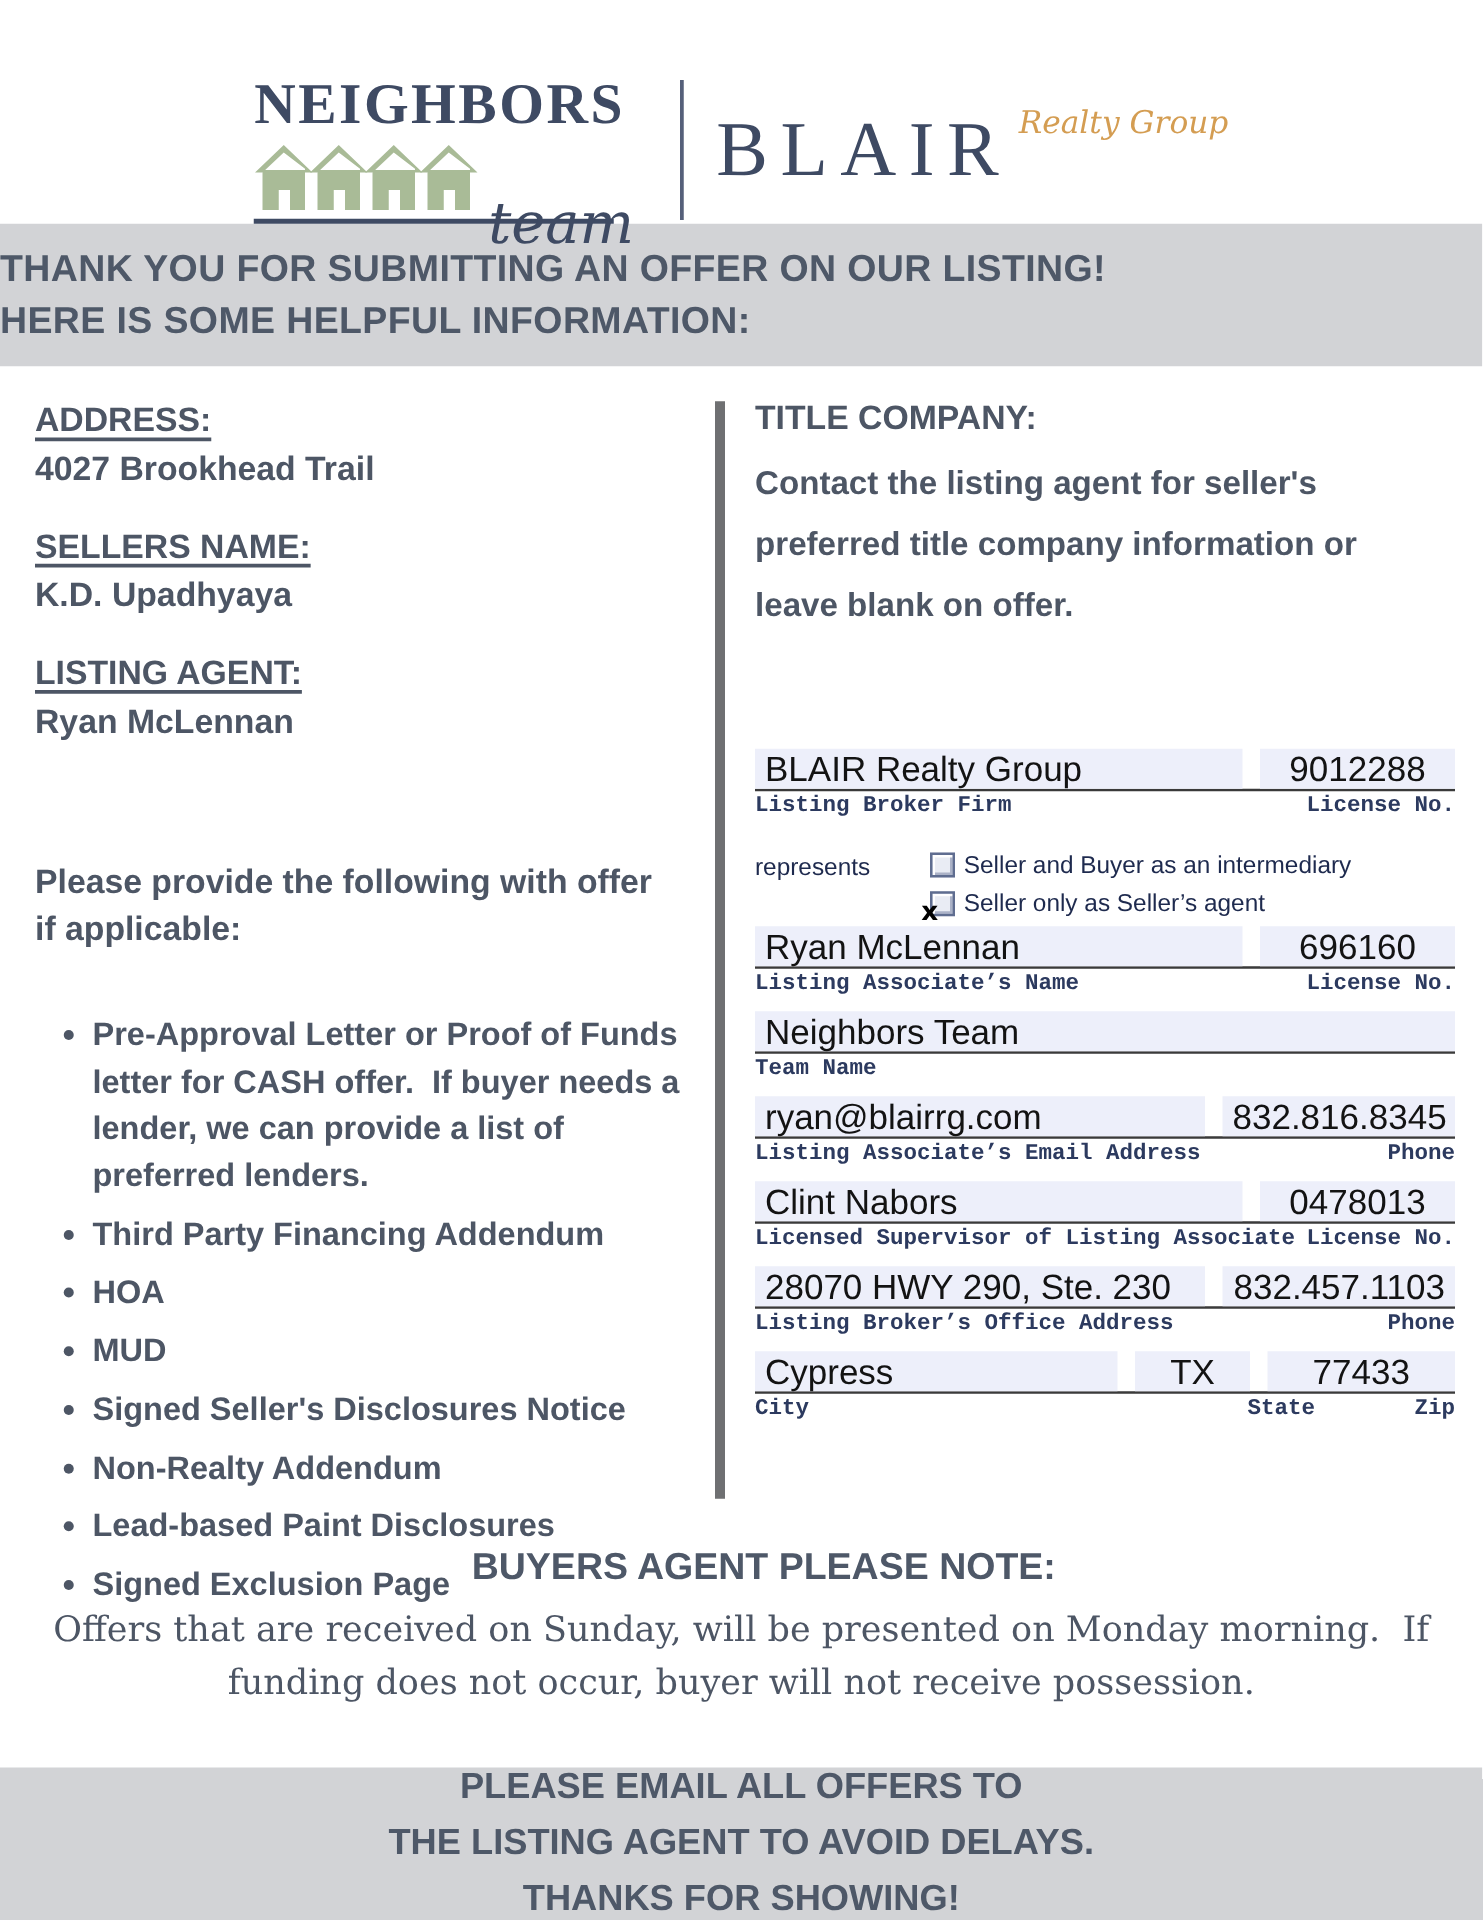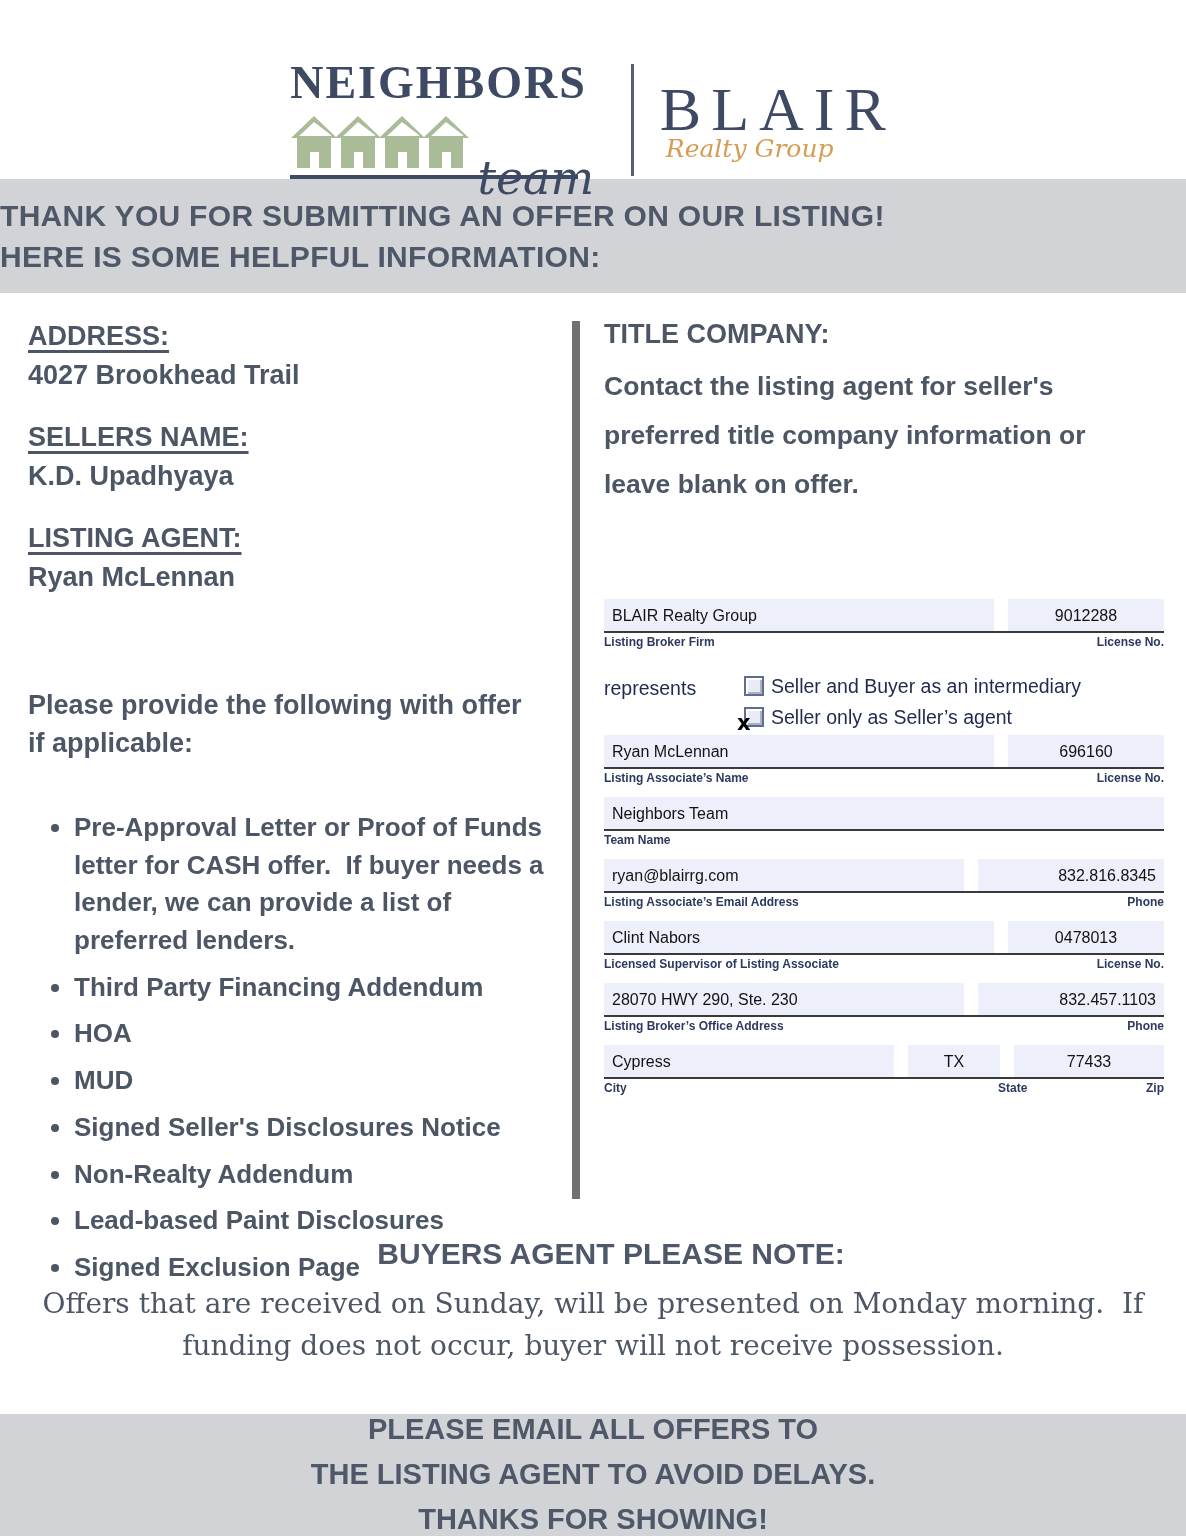--- a/index.html
+++ b/index.html
@@ -21,21 +21,21 @@
     position:relative;border-bottom:4px solid #3e4a63;
     padding:6px 0 5px 0;margin-top:2px;width:288px;
   }
   .houses-svg{display:block;}
   .team-script{
     position:absolute;right:-16px;bottom:-26px;
     font-family:"DejaVu Serif",serif;font-style:italic;
     font-size:46px;color:#3e4a63;line-height:1;
   }
   .logo-divider{width:3px;height:112px;background:#55607a;margin:0 26px 0 44px;}
-  .logo-right{display:flex;flex-direction:column;}
+  .logo-right{display:flex;}
   .blair-word{
     font-family:"Liberation Serif",serif;font-size:62px;letter-spacing:10px;
     color:#3e4a63;line-height:1;font-weight:400;
   }
   .realty-script{
     font-family:"DejaVu Serif",serif;font-style:italic;font-size:25px;
     color:#d49d52;margin-top:-4px;padding-left:6px;line-height:1;
   }
 
   
@@ -62,31 +62,31 @@
   .column-divider{width:8px;background:#6f7072;height:878px;margin:2px 0 0 24px;flex:none;}
 
   .right-col{flex:1;margin-left:24px;color:#4d5665;}
   .tc-heading{font-size:27px;font-weight:700;margin:0 0 12px;}
   .tc-body{font-size:26.5px;font-weight:700;line-height:1.85;width:505px;margin:0;}
 
   
   .form{margin-top:90px;width:560px;color:#131313;}
   .frow{display:flex;gap:14px;border-bottom:2px solid #3a3a3a;}
   .fcell{
-    background:#edeffa;font-size:16px;line-height:27px;height:32px;
+    background:#edeffa;font-size:28px;line-height:27px;height:32px;
     padding:3px 8px 0;box-sizing:border-box;white-space:nowrap;color:#131313;
   }
   .fcell.grow{flex:1;}
   .fcell.license{width:156px;text-align:center;flex:none;}
   .fcell.phone{width:186px;text-align:right;flex:none;}
   .fcell.statec{width:92px;text-align:center;flex:none;}
   .fcell.zipc{width:150px;text-align:center;flex:none;}
   .flabels{
     display:flex;justify-content:flex-start;
-    font-size:12px;font-weight:700;color:#2c3a5f;margin:2px 0 12px;
+    font-size:18px;font-weight:700;color:#2c3a5f;margin:2px 0 12px;font-family:Liberation Mono, monospace;
   }
   .flabels .lab-state{width:106px;text-align:left;flex:none;}
   .flabels .lab-zip{width:60px;text-align:right;flex:none;}
   .flabels .lab-left{flex:1;text-align:left;}
   .flabels .lab-right{text-align:right;}
 
   .represents-block{margin:26px 0 6px;display:flex;font-size:19.5px;color:#1e2a4e;}
   .represents-word{width:140px;padding-top:2px;flex:none;}
   .cb-lines{display:flex;flex-direction:column;gap:8px;}
   .cb-line{display:flex;align-items:center;gap:7px;}

